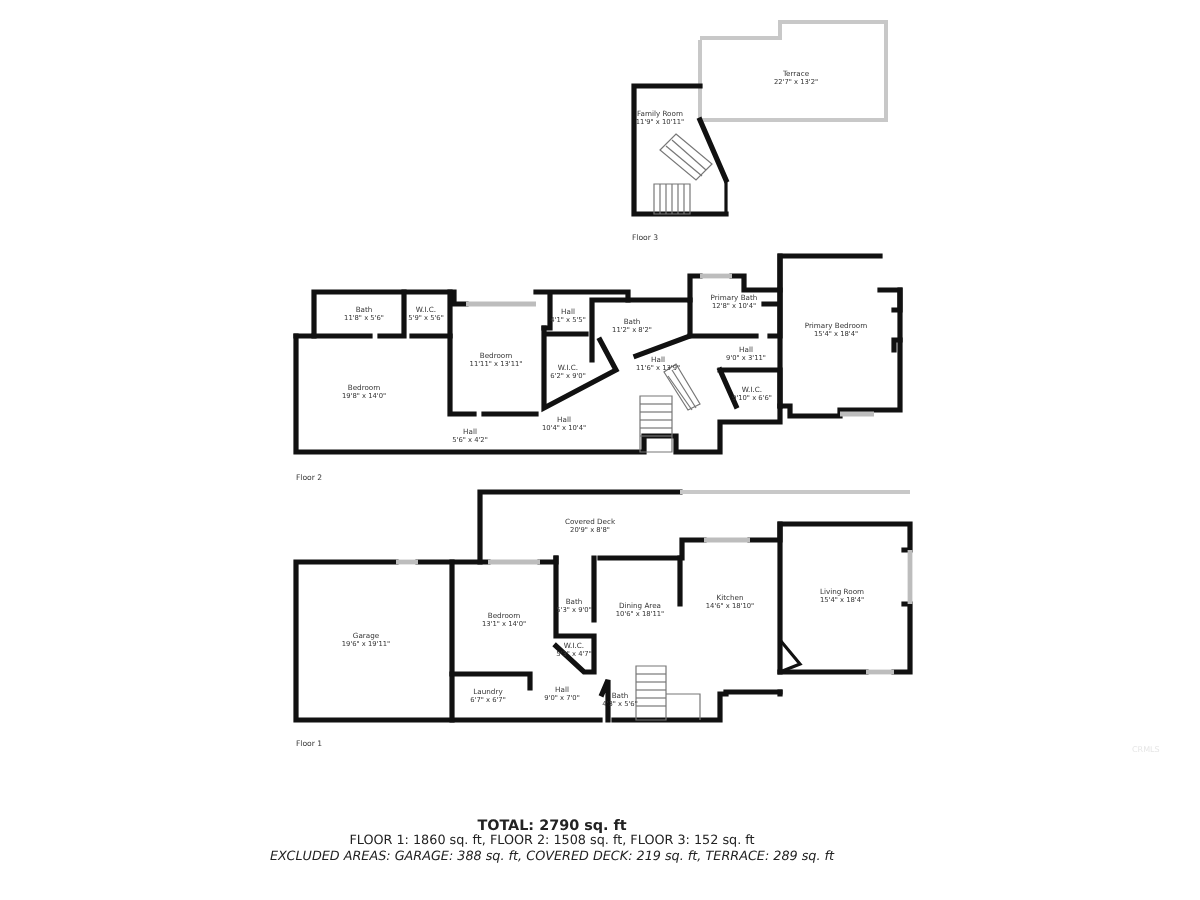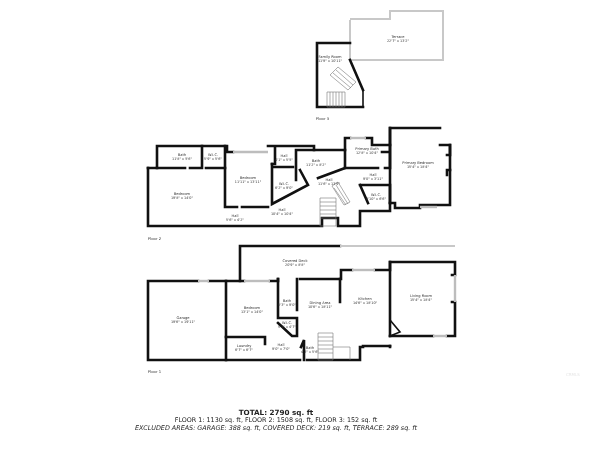--- a/index.html
+++ b/index.html
@@ -169,15 +169,15 @@
     <text class="rdim" x="320" y="308">10'6" x 18'11"</text>
     <text class="rname" x="365" y="300">Kitchen</text>
     <text class="rdim" x="365" y="304">14'6" x 18'10"</text>
     <text class="rname" x="421" y="297">Living Room</text>
     <text class="rdim" x="421" y="301">15'4" x 18'4"</text>
     <text class="flabel" x="148" y="373">Floor 1</text>
   </g>
 </svg>
 
 <div class="summary sum-total">TOTAL: 2790 sq. ft</div>
-<div class="summary sum-floors">FLOOR 1: 1130 sq. ft, FLOOR 2: 1508 sq. ft, FLOOR 3: 152 sq. ft</div>
+<div class="summary sum-floors">FLOOR 1: 1860 sq. ft, FLOOR 2: 1508 sq. ft, FLOOR 3: 152 sq. ft</div>
 <div class="summary sum-excl">EXCLUDED AREAS: GARAGE: 388 sq. ft, COVERED DECK: 219 sq. ft, TERRACE: 289 sq. ft</div>
 <div class="watermark">CRMLS</div>
 
 </body></html>

